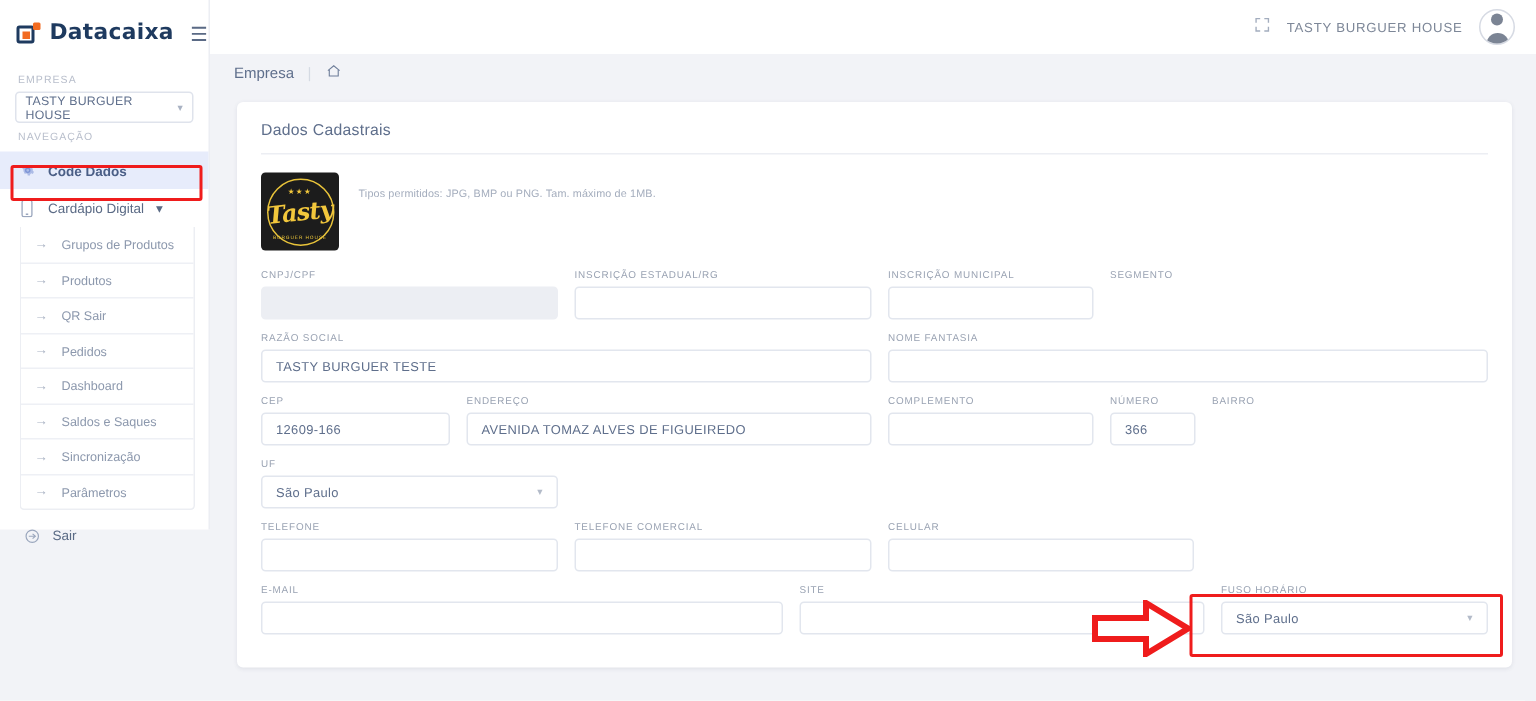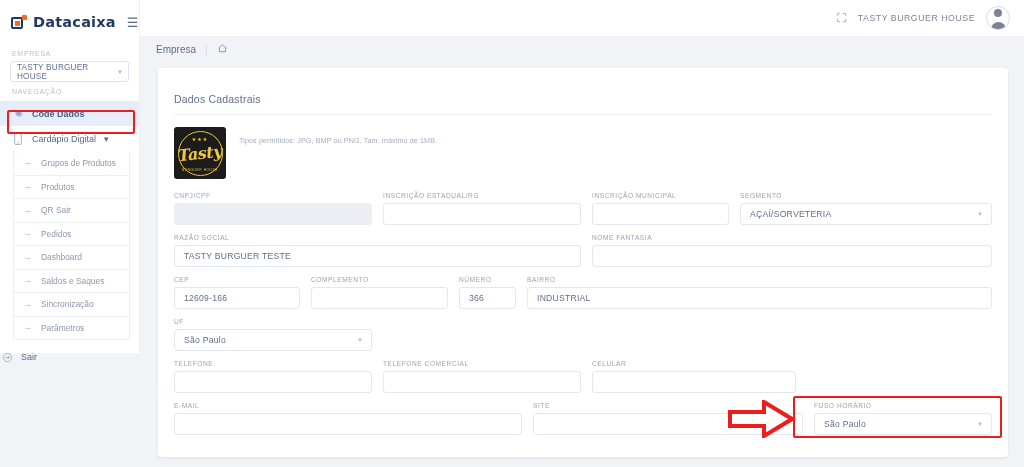--- a/index.html
+++ b/index.html
@@ -71,21 +71,21 @@
   .sub-item {
     display: flex; align-items: center; gap: 9px;
     height: 23.5px; padding-left: 9px;
     font-size: 8.4px; color: #8c98ad;
     border-top: 1px solid #eef0f5;
   }
   .sub-item:first-child { border-top: none; }
   .arrow-ico { color: #aab3c4; font-size: 9px; line-height: 1; }
   .logout {
     display: flex; align-items: center; gap: 8px;
-    height: 26px; padding-left: 1px; margin-top: 4px;
+    height: 26px; padding-left: 15px; margin-top: 4px;
     font-size: 9px; color: #5a6a85;
   }
 
   
   .main { flex: 1; display: flex; flex-direction: column; min-width: 0; }
   .topbar {
     height: 36px; background: #fff; display: flex; align-items: center;
     justify-content: flex-end; padding-right: 14px; gap: 11px;
   }
   .expand-ico { color: #98a2b4; font-size: 11px; letter-spacing:-1px;}
@@ -102,21 +102,21 @@
   .breadcrumb {
     height: 26px; display: flex; align-items: center; gap: 9px;
     padding-left: 16px; font-size: 10px; color: #5f6f8c;
   }
   .bc-sep { color: #d5dae3; }
   .home-ico { color: #6d7d99; font-size: 10px; }
 
   .card {
     margin: 6px 16px 0 18px; background: #fff; border-radius: 4px;
     box-shadow: 0 1px 3px rgba(60,70,100,.10);
-    padding: 25px 16px 22px 16px; position: relative;
+    padding: 13px 16px 22px 16px; position: relative;
   }
   .card-title { font-size: 10.5px; color: #5f6f8c; padding-bottom: 9px; letter-spacing:.2px;}
   .card-rule { height: 1px; background: #eceef3; margin-bottom: 12px; }
 
   
   .logo-row { display: flex; gap: 13px; align-items: flex-start; margin-bottom: 13px; }
   .logo-box {
     width: 52px; height: 52px; border-radius: 3px; background: #1c1c1c;
     display: flex; align-items: center; justify-content: center; flex: 0 0 52px;
     position: relative; overflow: hidden;
@@ -319,54 +319,53 @@
         <div class="fld" style="flex:0 0 198px;">
           <span class="flabel">INSCRIÇÃO ESTADUAL/RG</span>
           <div class="finput"></div>
         </div>
         <div class="fld" style="flex:0 0 137px;">
           <span class="flabel">INSCRIÇÃO MUNICIPAL</span>
           <div class="finput"></div>
         </div>
         <div class="fld" style="flex:1 1 auto;">
           <span class="flabel">SEGMENTO</span>
-          <div class="finput fselect">
-            <span>AÇAÍ/SORVETERIA</span>
-            <span class="caret">▾</span>
-          </div>
         </div>
       </div>
 
       <div class="frow">
         <div class="fld" style="flex:0 0 407px;">
           <span class="flabel">RAZÃO SOCIAL</span>
           <div class="finput">TASTY BURGUER TESTE</div>
         </div>
         <div class="fld" style="flex:1 1 auto;">
           <span class="flabel">NOME FANTASIA</span>
           <div class="finput"></div>
         </div>
       </div>
 
       <div class="frow">
         <div class="fld" style="flex:0 0 126px;">
           <span class="flabel">CEP</span>
           <div class="finput">12609-166</div>
         </div>
+        <div class="fld" style="flex:0 0 270px;">
+          <span class="flabel">ENDEREÇO</span>
+          <div class="finput">AVENIDA TOMAZ ALVES DE FIGUEIREDO</div>
+        </div>
         <div class="fld" style="flex:0 0 137px;">
           <span class="flabel">COMPLEMENTO</span>
           <div class="finput"></div>
         </div>
         <div class="fld" style="flex:0 0 57px;">
           <span class="flabel">NÚMERO</span>
           <div class="finput">366</div>
         </div>
         <div class="fld" style="flex:1 1 auto;">
           <span class="flabel">BAIRRO</span>
-          <div class="finput">INDUSTRIAL</div>
         </div>
       </div>
 
       <div class="frow">
         <div class="fld" style="flex:0 0 198px;">
           <span class="flabel">UF</span>
           <div class="finput fselect">
             <span>São Paulo</span>
             <span class="caret">▾</span>
           </div>

